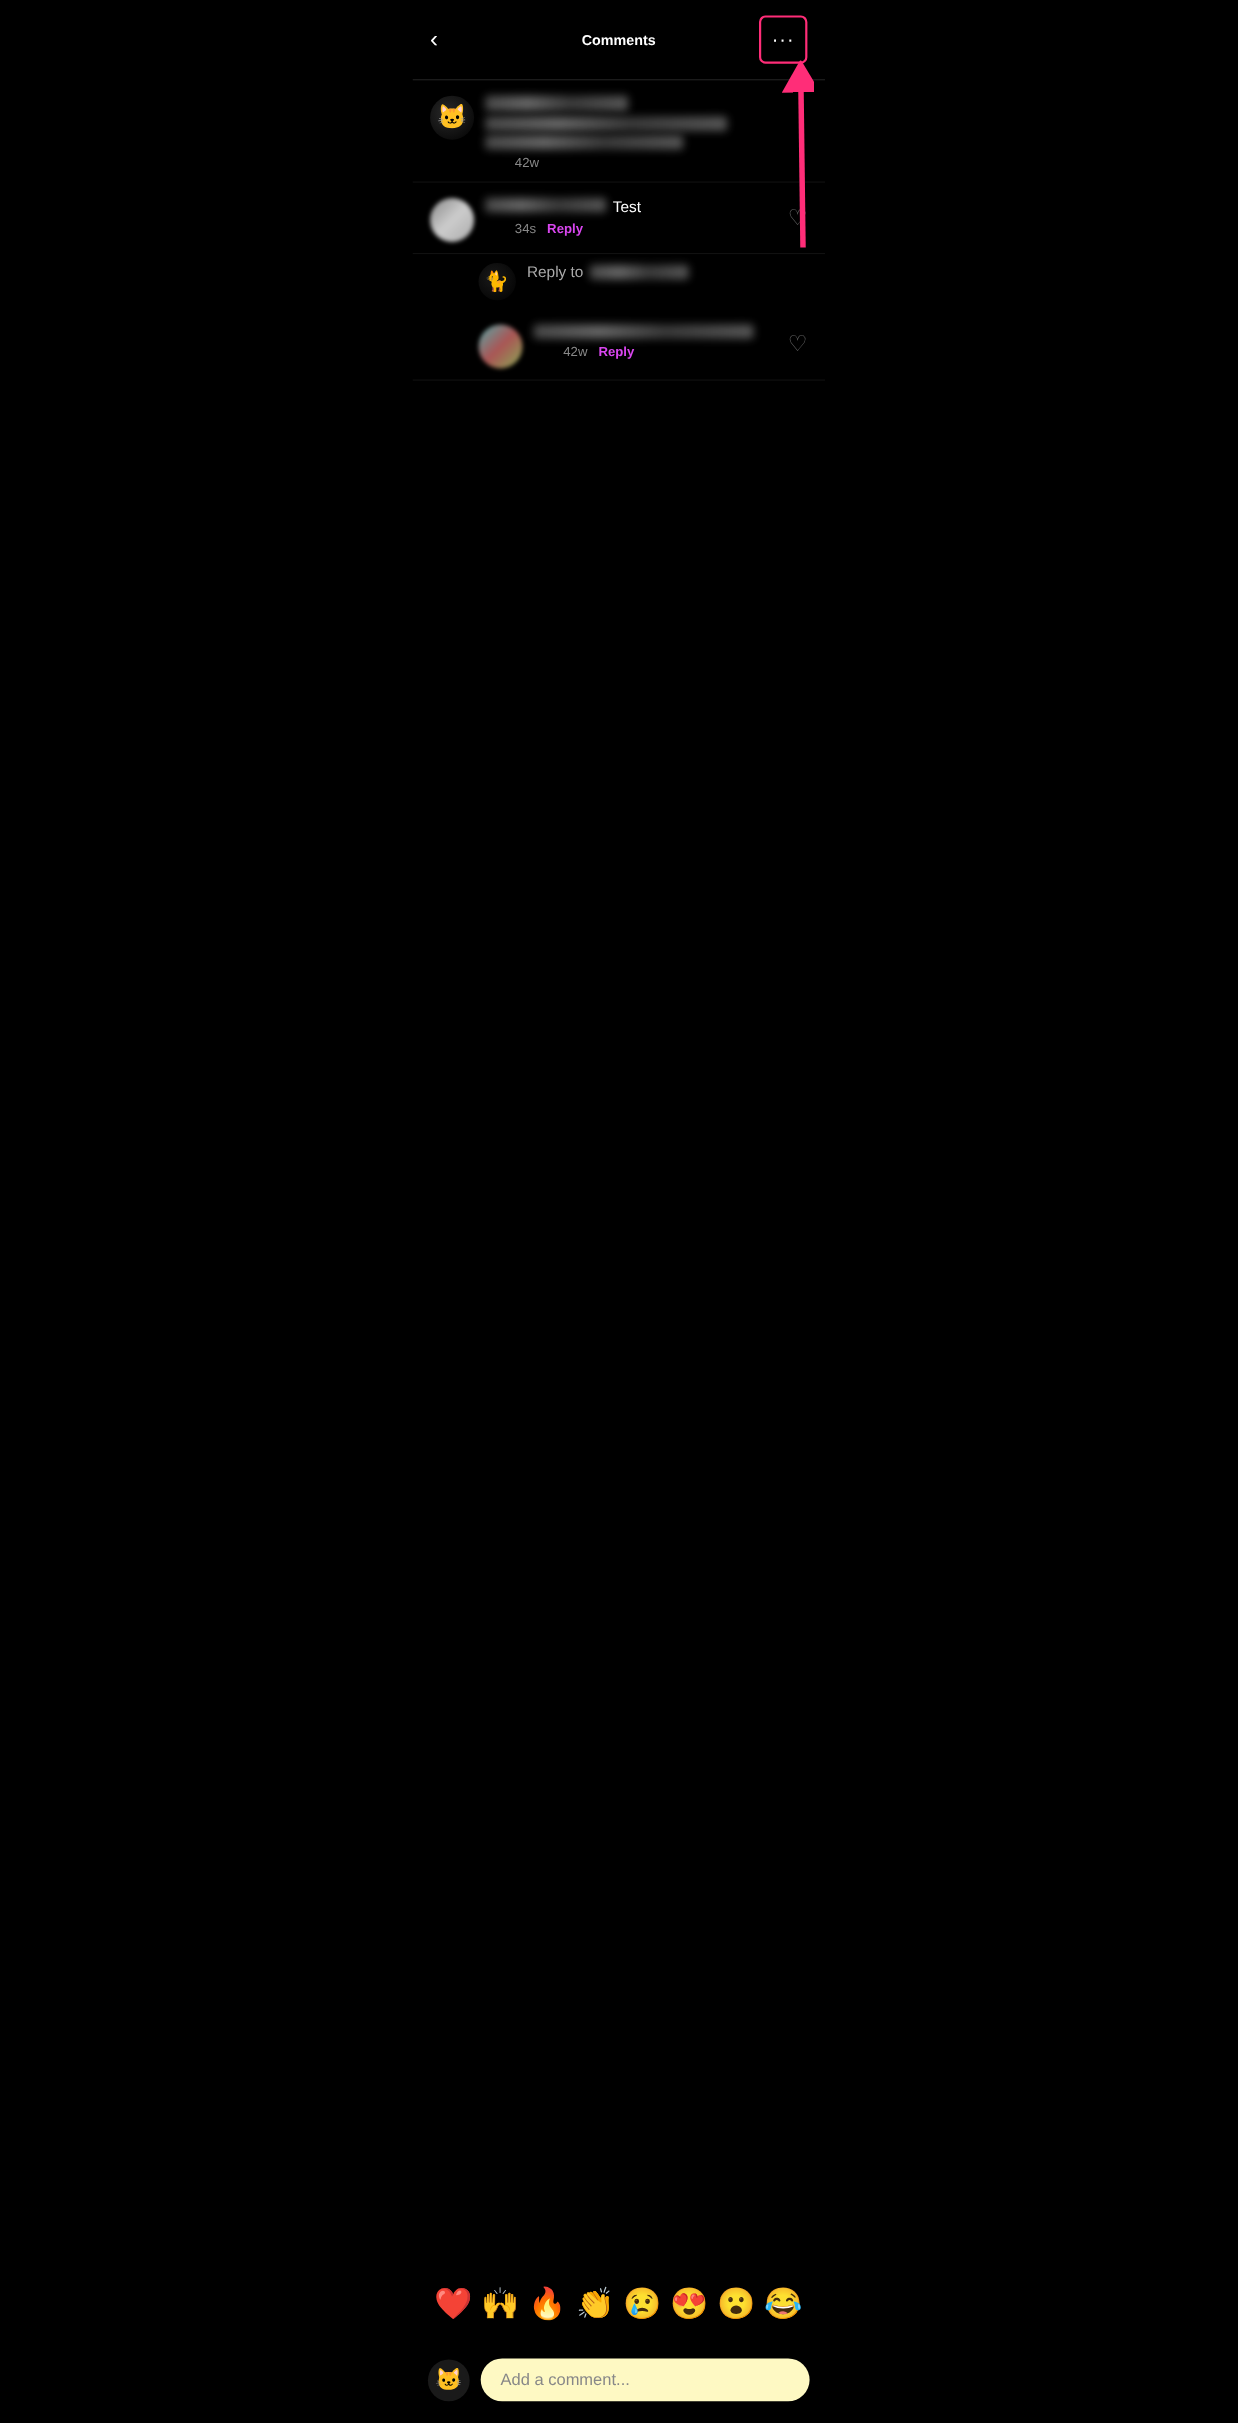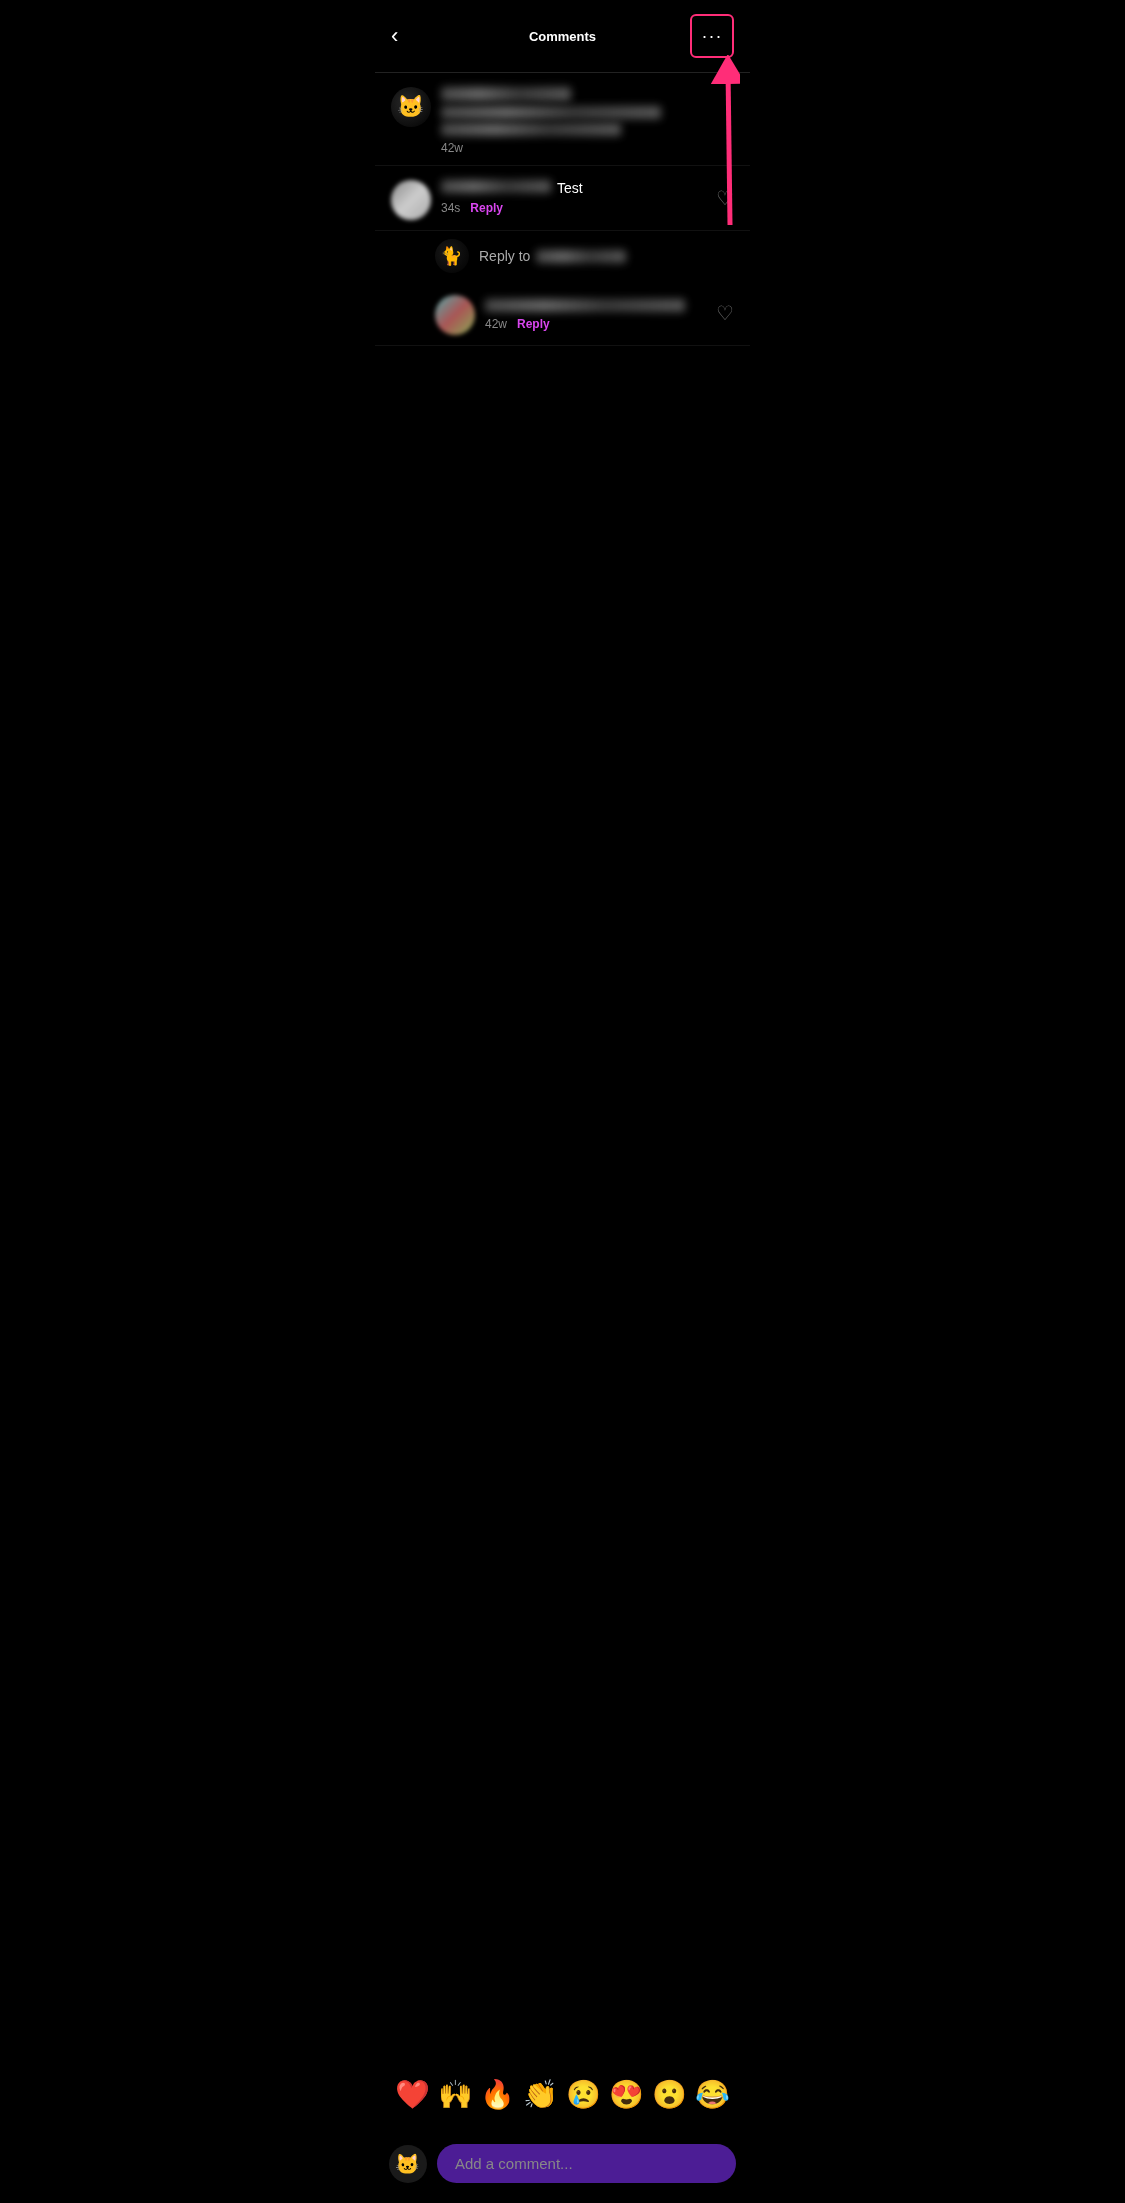--- a/index.html
+++ b/index.html
@@ -70,21 +70,20 @@
       display: flex;
       align-items: flex-start;
       padding: 14px 16px 10px 16px;
       gap: 10px;
       border-bottom: 1px solid #111;
       position: relative;
     }
 
     .comment-item.indent {
       padding-left: 60px;
-      align-items: center;
     }
 
     .avatar {
       width: 40px;
       height: 40px;
       border-radius: 50%;
       flex-shrink: 0;
       overflow: hidden;
       display: flex;
       align-items: center;
@@ -143,20 +142,21 @@
     .comment-meta {
       display: flex;
       align-items: center;
       gap: 10px;
       margin-top: 5px;
     }
 
     .comment-time {
       font-size: 12px;
       color: #888;
+      margin-left: 27px;
     }
 
     .comment-reply {
       font-size: 12px;
       color: #d946ef;
       font-weight: 600;
       cursor: pointer;
     }
 
     .comment-like {
@@ -276,21 +276,21 @@
       flex-shrink: 0;
       overflow: hidden;
       display: flex;
       align-items: center;
       justify-content: center;
       background: #1a1a1a;
     }
 
     .comment-input-field {
       flex: 1;
-      background: #4c1d95;
+      background: #fef9c3;
       border: none;
       border-radius: 24px;
       padding: 11px 18px;
       color: #888;
       font-size: 15px;
       outline: none;
       cursor: text;
     }
 
     

